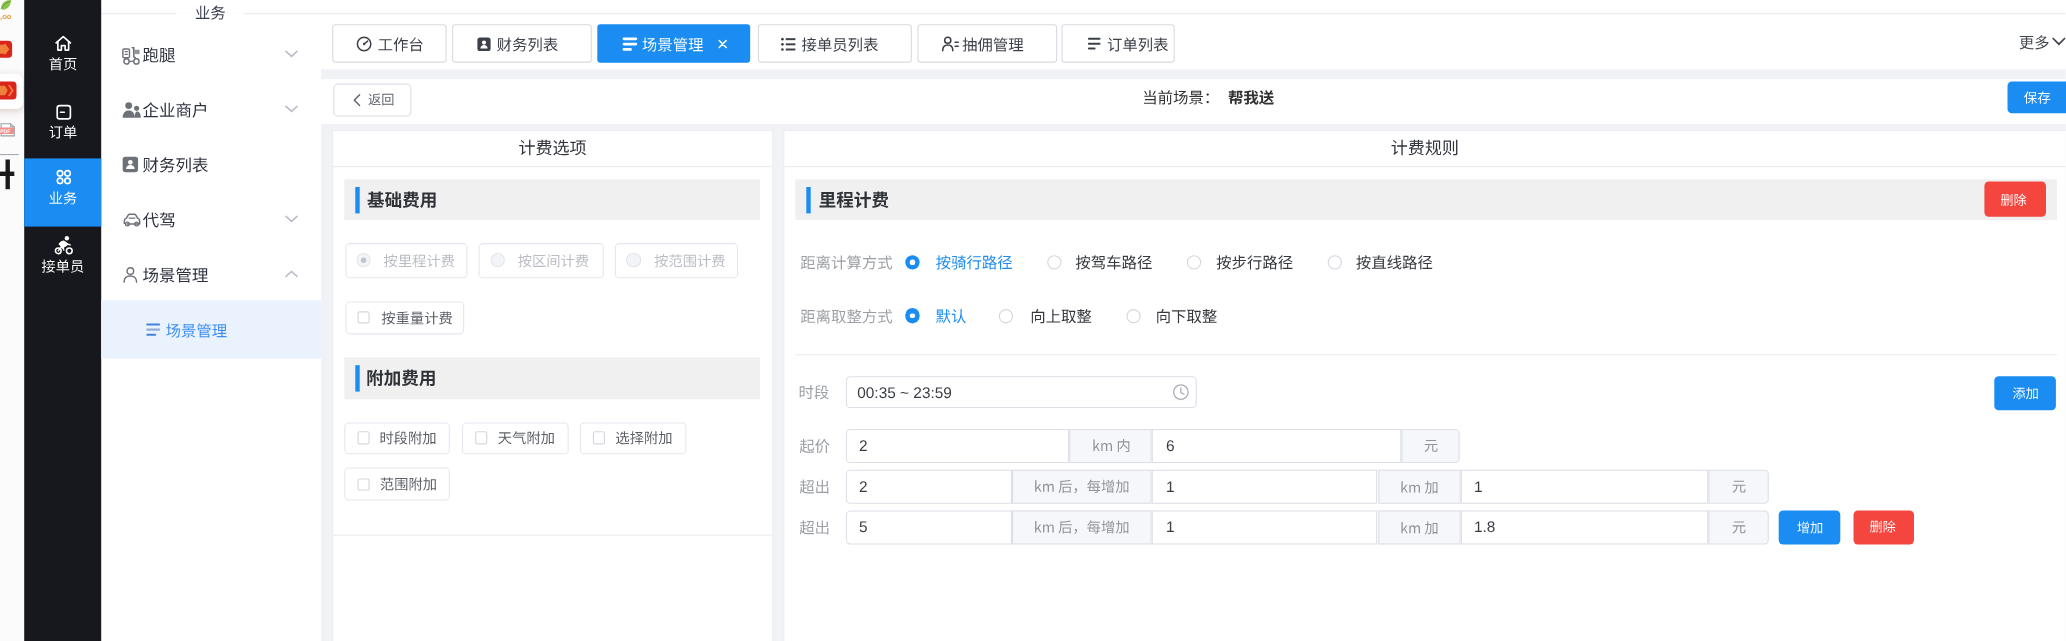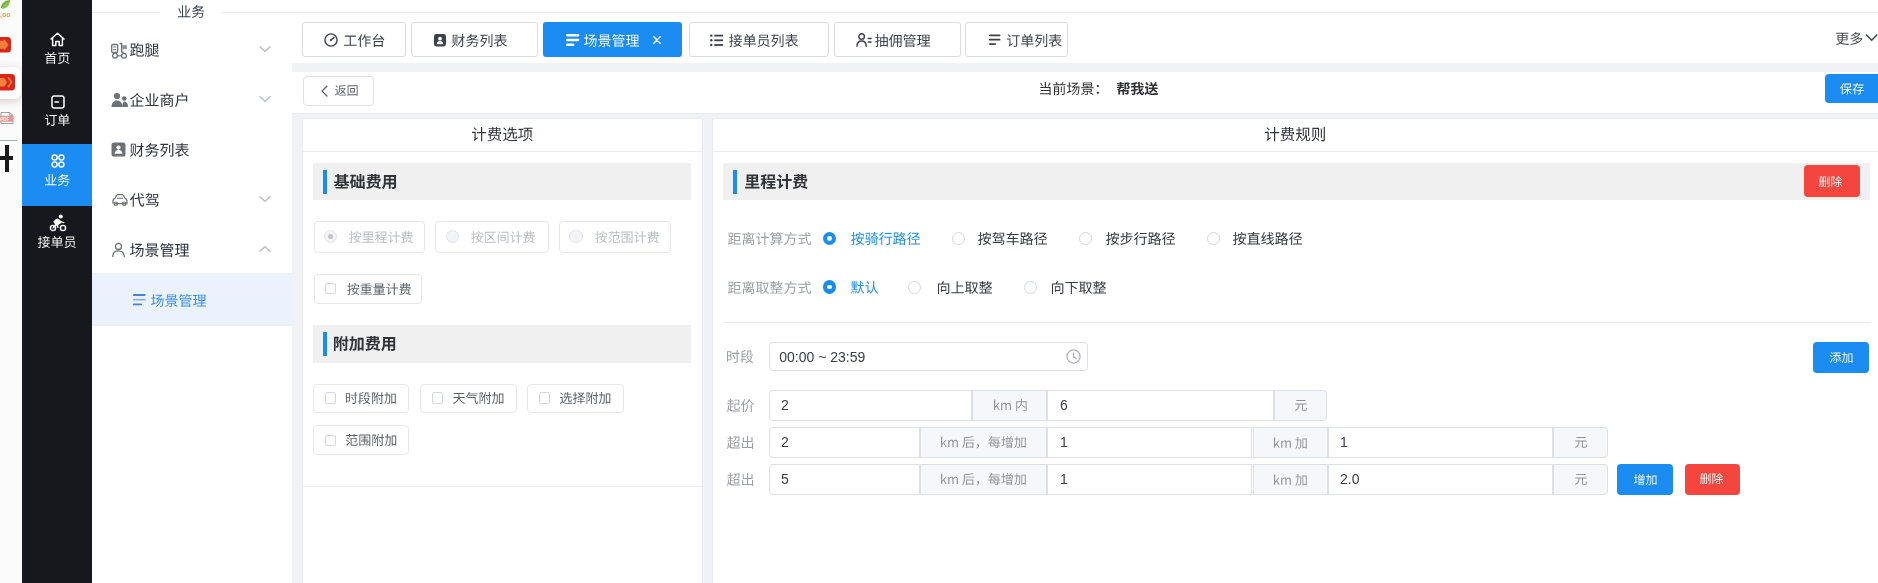--- a/index.html
+++ b/index.html
@@ -329,21 +329,21 @@
   </svg>
 <div style="left:1023.8px;top:280.6px;width:13px;height:13px;background:#fff;border:1px solid #d3d7dd;border-radius:50%"></div>
 <svg class="t" style="left:1052.2px;top:280.6px" width="55.1" height="13.9" viewBox="1.4 -11.8 55.1 13.9">
     <path fill="#35383d" d="M6.1 -11.8C5.9 -11.1 5.6 -10.1 5.2 -9.3H1.4V1.1H2.4V-8.3H11.6V-0.3C11.6 -0.0 11.6 0.1 11.3 0.1C11.0 0.1 10.0 0.1 9.0 0.0C9.2 0.3 9.3 0.8 9.4 1.1C10.7 1.1 11.5 1.1 12.0 0.9C12.5 0.8 12.7 0.4 12.7 -0.3V-9.3H6.4C6.7 -10.0 7.1 -10.8 7.4 -11.6ZM5.2 -5.5H8.8V-2.8H5.2ZM4.3 -6.5V-0.8H5.2V-1.8H9.7V-6.5Z M14.8 -10.7V-9.7H20.2V1.1H21.3V-6.3C22.9 -5.4 24.8 -4.3 25.7 -3.5L26.5 -4.5C25.4 -5.3 23.1 -6.6 21.5 -7.4L21.3 -7.2V-9.7H27.2V-10.7Z M39.9 -9.2C39.6 -7.1 39.0 -5.3 38.2 -3.8C37.5 -5.3 37.0 -7.2 36.7 -9.2ZM35.1 -10.2V-9.2H35.8C36.2 -6.7 36.8 -4.5 37.6 -2.7C36.8 -1.4 35.8 -0.4 34.7 0.3C34.9 0.5 35.2 0.9 35.4 1.1C36.4 0.4 37.4 -0.5 38.2 -1.7C38.9 -0.6 39.7 0.3 40.8 1.0C41.0 0.8 41.3 0.4 41.5 0.2C40.4 -0.5 39.5 -1.5 38.8 -2.7C39.9 -4.6 40.6 -7.0 41.0 -10.1L40.4 -10.2L40.2 -10.2ZM28.5 -1.8 28.8 -0.8 33.0 -1.5V1.1H34.0V-1.7L35.3 -2.0L35.2 -2.9L34.0 -2.7V-10.2H35.0V-11.1H28.7V-10.2H29.6V-2.0ZM30.6 -10.2H33.0V-8.2H30.6ZM30.6 -7.3H33.0V-5.2H30.6ZM30.6 -4.3H33.0V-2.5L30.6 -2.1Z M45.0 -2.5V-0.2H42.7V0.7H55.4V-0.2H49.5V-1.3H53.5V-2.1H49.5V-3.2H54.5V-4.1H43.6V-3.2H48.5V-0.2H46.0V-2.5ZM43.2 -9.4V-6.9H45.3C44.6 -6.2 43.5 -5.4 42.5 -5.1C42.8 -4.9 43.0 -4.6 43.2 -4.4C44.0 -4.8 44.9 -5.5 45.6 -6.2V-4.5H46.5V-6.3C47.2 -6.0 48.0 -5.4 48.4 -5.1L48.8 -5.7C48.4 -6.1 47.6 -6.6 46.9 -6.9L46.5 -6.4V-6.9H48.8V-9.4H46.5V-10.1H49.2V-10.9H46.5V-11.8H45.6V-10.9H42.8V-10.1H45.6V-9.4ZM44.1 -8.7H45.6V-7.6H44.1ZM46.5 -8.7H47.9V-7.6H46.5ZM51.0 -9.3H53.4C53.2 -8.5 52.8 -7.8 52.3 -7.2C51.7 -7.9 51.3 -8.6 51.0 -9.3ZM50.9 -11.8C50.6 -10.3 49.9 -9.0 48.9 -8.2C49.1 -8.0 49.5 -7.7 49.6 -7.5C49.9 -7.8 50.2 -8.1 50.5 -8.5C50.8 -7.8 51.2 -7.2 51.7 -6.6C50.9 -5.9 50.0 -5.5 48.9 -5.1C49.1 -4.9 49.4 -4.5 49.6 -4.3C50.6 -4.7 51.5 -5.2 52.3 -5.9C53.0 -5.2 53.8 -4.7 54.9 -4.3C55.0 -4.5 55.3 -4.9 55.5 -5.1C54.5 -5.4 53.6 -6.0 52.9 -6.5C53.6 -7.3 54.1 -8.2 54.4 -9.3H55.3V-10.2H51.4C51.6 -10.6 51.8 -11.1 51.9 -11.6Z"></path>
   </svg>
 <div style="left:723px;top:321.5px;width:1147px;height:1px;background:#e9ebf0"></div>
 <svg class="t" style="left:727.0px;top:350.3px" width="27.3" height="14.0" viewBox="1.1 -11.8 27.3 14.0">
     <path fill="#9b9ea3" d="M6.6 -6.3C7.4 -5.2 8.3 -3.8 8.8 -2.9L9.7 -3.4C9.2 -4.3 8.3 -5.7 7.5 -6.8ZM4.5 -5.6V-2.4H2.1V-5.6ZM4.5 -6.6H2.1V-9.6H4.5ZM1.1 -10.6V-0.4H2.1V-1.5H5.5V-10.6ZM10.7 -11.7V-9.0H6.2V-7.9H10.7V-0.5C10.7 -0.2 10.6 -0.1 10.3 -0.1C10.0 -0.1 9.0 -0.1 7.9 -0.1C8.0 0.2 8.2 0.7 8.3 1.0C9.7 1.0 10.6 1.0 11.1 0.8C11.6 0.6 11.8 0.3 11.8 -0.5V-7.9H13.5V-9.0H11.8V-11.7Z M21.5 -11.2V-9.5C21.5 -8.5 21.3 -7.3 19.9 -6.4C20.1 -6.2 20.5 -5.9 20.7 -5.7C22.2 -6.7 22.5 -8.3 22.5 -9.5V-10.3H24.5V-7.7C24.5 -6.7 24.7 -6.4 25.6 -6.4C25.8 -6.4 26.4 -6.4 26.6 -6.4C26.9 -6.4 27.2 -6.4 27.4 -6.5C27.3 -6.7 27.3 -7.0 27.3 -7.3C27.1 -7.2 26.8 -7.2 26.6 -7.2C26.5 -7.2 25.8 -7.2 25.7 -7.2C25.5 -7.2 25.4 -7.3 25.4 -7.7V-11.2ZM20.5 -5.4V-4.5H21.6L21.0 -4.3C21.5 -3.2 22.1 -2.1 22.9 -1.3C21.9 -0.5 20.8 -0.0 19.5 0.3C19.7 0.5 19.9 0.9 20.1 1.2C21.4 0.8 22.6 0.2 23.6 -0.6C24.5 0.2 25.6 0.7 26.8 1.1C26.9 0.8 27.2 0.4 27.5 0.2C26.3 -0.1 25.2 -0.6 24.3 -1.3C25.3 -2.2 26.0 -3.5 26.4 -5.2L25.8 -5.4L25.6 -5.4ZM21.9 -4.5H25.2C24.8 -3.5 24.3 -2.6 23.6 -1.9C22.8 -2.6 22.3 -3.5 21.9 -4.5ZM15.7 -10.5V-2.4L14.5 -2.2L14.6 -1.2L15.7 -1.4V0.9H16.7V-1.5L20.1 -2.1L20.0 -3.0L16.7 -2.5V-4.5H19.8V-5.5H16.7V-7.4H19.8V-8.3H16.7V-9.9C17.9 -10.2 19.2 -10.6 20.2 -11.1L19.4 -11.8C18.5 -11.4 17.0 -10.8 15.7 -10.5Z"></path>
   </svg>
 <div style="left:768.6px;top:342.3px;width:319.4px;height:29.1px;background:#fff;border:1px solid #dcdfe6;border-radius:4px"></div>
-<div class="lt" style="left:779.3px;top:349.3px;color:#3a3d42">00:00 ~ 23:59</div>
+<div class="lt" style="left:779.3px;top:349.3px;color:#3a3d42">00:35 ~ 23:59</div>
 <svg class="t" style="left:1066px;top:349.3px" width="15" height="15" viewBox="0 0 15 15">
     <circle cx="7.5" cy="7.5" r="6.6" fill="none" stroke="#a9adb3" stroke-width="1.2"></circle>
     <path d="M7.5,3.8 V7.8 L10.3,9.4" fill="none" stroke="#a9adb3" stroke-width="1.2" stroke-linecap="round"></path>
   </svg>
 <div style="left:1813.3px;top:341.5px;width:55.7px;height:31px;background:#1a8cf2;border-radius:4px"></div>
 <svg class="t" style="left:1830.0px;top:351.5px" width="23.5" height="11.9" viewBox="0.5 -10.0 23.5 11.9">
     <path fill="#fff" d="M4.9 -3.5C4.6 -2.6 4.1 -1.5 3.4 -0.9L4.0 -0.4C4.8 -1.1 5.3 -2.2 5.6 -3.2ZM7.7 -3.0C8.1 -2.2 8.4 -1.2 8.5 -0.5L9.2 -0.8C9.1 -1.4 8.8 -2.5 8.4 -3.3ZM9.2 -3.4C9.9 -2.5 10.6 -1.2 10.9 -0.4L11.6 -0.8C11.3 -1.6 10.6 -2.8 9.9 -3.7ZM6.4 -4.8V-0.0C6.4 0.1 6.3 0.2 6.2 0.2C6.0 0.2 5.5 0.2 4.9 0.1C5.0 0.4 5.1 0.7 5.2 1.0C6.0 1.0 6.5 0.9 6.8 0.8C7.1 0.7 7.2 0.4 7.2 -0.0V-4.8ZM1.0 -9.3C1.7 -9.0 2.6 -8.4 3.0 -8.0L3.5 -8.7C3.1 -9.1 2.2 -9.6 1.5 -10.0ZM0.5 -6.1C1.2 -5.8 2.0 -5.2 2.5 -4.9L3.0 -5.6C2.5 -6.0 1.7 -6.4 0.9 -6.7ZM0.7 0.3 1.5 0.8C2.1 -0.3 2.7 -1.7 3.1 -2.9L2.4 -3.4C1.9 -2.1 1.2 -0.6 0.7 0.3ZM3.9 -9.4V-8.6H6.6C6.4 -8.0 6.3 -7.5 6.0 -6.9H3.4V-6.1H5.6C5.0 -5.1 4.2 -4.3 3.0 -3.7C3.2 -3.6 3.5 -3.2 3.6 -3.0C5.0 -3.8 5.9 -4.8 6.6 -6.1H8.1C8.8 -4.9 9.9 -3.8 11.1 -3.2C11.2 -3.5 11.5 -3.8 11.7 -3.9C10.7 -4.4 9.7 -5.2 9.0 -6.1H11.4V-6.9H7.0C7.2 -7.5 7.4 -8.0 7.5 -8.6H11.0V-9.4Z M18.9 -8.6V0.8H19.7V-0.1H22.1V0.7H23.0V-8.6ZM19.7 -1.0V-7.7H22.1V-1.0ZM14.3 -9.9 14.3 -7.8H12.6V-6.9H14.3C14.2 -3.9 13.8 -1.2 12.3 0.3C12.6 0.5 12.9 0.8 13.0 1.0C14.7 -0.8 15.1 -3.7 15.2 -6.9H17.0C16.9 -2.3 16.8 -0.7 16.5 -0.3C16.4 -0.2 16.3 -0.1 16.1 -0.1C15.9 -0.1 15.4 -0.1 14.8 -0.2C15.0 0.1 15.1 0.5 15.1 0.7C15.6 0.8 16.2 0.8 16.5 0.7C16.9 0.7 17.1 0.6 17.3 0.3C17.7 -0.3 17.8 -2.0 17.9 -7.3C17.9 -7.5 17.9 -7.8 17.9 -7.8H15.2L15.2 -9.9Z"></path>
   </svg>
 <svg class="t" style="left:727.0px;top:398.5px" width="28.2" height="14.0" viewBox="0.4 -11.8 28.2 14.0">
     <path fill="#9b9ea3" d="M1.4 -5.4C1.3 -2.9 1.2 -0.7 0.4 0.7C0.6 0.9 1.1 1.1 1.3 1.2C1.7 0.5 1.9 -0.5 2.1 -1.6C3.1 0.3 4.8 0.8 7.8 0.8H13.2C13.2 0.4 13.4 -0.0 13.6 -0.3C12.7 -0.2 8.4 -0.2 7.8 -0.3C6.4 -0.3 5.4 -0.4 4.6 -0.7V-3.5H6.9V-4.4H4.6V-6.5H7.0V-7.5H4.4V-9.2H6.7V-10.2H4.4V-11.7H3.4V-10.2H1.0V-9.2H3.4V-7.5H0.7V-6.5H3.6V-1.2C3.0 -1.7 2.6 -2.4 2.3 -3.4C2.3 -4.0 2.4 -4.7 2.4 -5.3ZM7.7 -7.2V-2.6C7.7 -1.5 8.1 -1.1 9.4 -1.1C9.7 -1.1 11.5 -1.1 11.8 -1.1C13.0 -1.1 13.3 -1.7 13.5 -3.7C13.2 -3.7 12.8 -3.9 12.5 -4.1C12.5 -2.4 12.4 -2.1 11.8 -2.1C11.3 -2.1 9.8 -2.1 9.5 -2.1C8.8 -2.1 8.7 -2.2 8.7 -2.6V-6.3H11.7V-5.9H12.7V-11.1H7.5V-10.2H11.7V-7.2Z M24.1 -6.3V1.1H25.2V-6.3ZM20.2 -6.3V-4.4C20.2 -3.1 20.0 -0.9 18.0 0.5C18.2 0.7 18.6 1.0 18.7 1.2C21.0 -0.4 21.2 -2.8 21.2 -4.4V-6.3ZM22.4 -11.8C21.7 -10.0 20.1 -7.9 17.6 -6.5C17.8 -6.3 18.1 -5.9 18.3 -5.7C20.3 -6.9 21.7 -8.4 22.7 -10.0C23.8 -8.3 25.3 -6.8 26.9 -5.9C27.0 -6.1 27.3 -6.5 27.6 -6.7C25.9 -7.6 24.2 -9.3 23.2 -11.0L23.5 -11.6ZM17.8 -11.7C17.0 -9.6 15.8 -7.5 14.5 -6.2C14.7 -5.9 15.0 -5.4 15.1 -5.1C15.5 -5.6 15.9 -6.1 16.3 -6.7V1.1H17.4V-8.4C17.9 -9.4 18.4 -10.4 18.8 -11.5Z"></path>
@@ -390,21 +390,21 @@
 <svg class="t" style="left:941.4px;top:473.3px" width="85.8" height="13.4" viewBox="1.2 -11.0 85.8 13.4">
     <path fill="#909399" d="M1.2 0.0H2.4V-1.9L3.7 -3.4L5.8 0.0H7.0L4.4 -4.2L6.7 -7.1H5.4L2.4 -3.3H2.4V-10.3H1.2Z M8.4 0.0H9.6V-5.1C10.2 -5.8 10.8 -6.2 11.3 -6.2C12.2 -6.2 12.6 -5.6 12.6 -4.3V0.0H13.8V-5.1C14.5 -5.8 15.1 -6.2 15.6 -6.2C16.5 -6.2 16.9 -5.6 16.9 -4.3V0.0H18.1V-4.5C18.1 -6.3 17.4 -7.2 16.0 -7.2C15.1 -7.2 14.4 -6.7 13.6 -5.9C13.4 -6.7 12.8 -7.2 11.7 -7.2C10.8 -7.2 10.1 -6.7 9.5 -6.0H9.5L9.3 -7.1H8.4Z M24.1 -9.8V-6.4C24.1 -4.4 23.9 -1.6 22.5 0.4C22.8 0.5 23.2 0.9 23.4 1.1C24.9 -1.1 25.1 -4.2 25.1 -6.4H34.5V-7.3H25.1V-8.9C28.1 -9.1 31.4 -9.5 33.6 -10.0L32.8 -10.8C30.8 -10.3 27.2 -9.9 24.1 -9.8ZM26.2 -4.5V1.1H27.2V0.4H32.6V1.0H33.6V-4.5ZM27.2 -0.5V-3.6H32.6V-0.5Z M37.2 1.4C38.5 0.9 39.4 -0.2 39.4 -1.6C39.4 -2.5 39.0 -3.1 38.3 -3.1C37.8 -3.1 37.3 -2.7 37.3 -2.1C37.3 -1.5 37.8 -1.2 38.3 -1.2L38.5 -1.2C38.5 -0.3 37.9 0.3 36.9 0.7Z M53.2 -6.0C54.0 -5.6 55.0 -5.0 55.5 -4.5H51.6L51.9 -6.5H57.9L57.8 -4.5H55.6L56.1 -5.1C55.6 -5.5 54.6 -6.1 53.8 -6.5ZM48.7 -4.5V-3.6H50.5C50.4 -2.5 50.2 -1.5 50.0 -0.7H50.6L57.5 -0.7C57.4 -0.3 57.3 -0.0 57.2 0.1C57.1 0.2 57.0 0.3 56.8 0.3C56.5 0.3 55.9 0.3 55.2 0.2C55.4 0.4 55.5 0.8 55.5 1.0C56.1 1.0 56.8 1.1 57.2 1.0C57.6 1.0 57.8 0.9 58.1 0.5C58.2 0.4 58.4 -0.0 58.5 -0.7H60.1V-1.5H58.6C58.6 -2.1 58.7 -2.8 58.7 -3.6H60.6V-4.5H58.8L58.9 -6.9C58.9 -7.1 58.9 -7.4 58.9 -7.4H51.0C50.9 -6.5 50.8 -5.5 50.7 -4.5ZM57.6 -1.5H55.5L55.9 -2.0C55.4 -2.5 54.3 -3.2 53.4 -3.6H57.8C57.7 -2.8 57.7 -2.1 57.6 -1.5ZM52.9 -3.1C53.7 -2.7 54.7 -2.1 55.2 -1.5H51.2L51.5 -3.6H53.4ZM51.6 -11.0C51.0 -9.3 49.8 -7.7 48.6 -6.6C48.9 -6.5 49.3 -6.2 49.5 -6.0C50.2 -6.7 50.9 -7.7 51.6 -8.7H60.2V-9.6H52.1C52.3 -10.0 52.5 -10.3 52.6 -10.7Z M67.2 -7.7C67.6 -7.2 67.9 -6.4 68.1 -5.9L68.7 -6.1C68.5 -6.6 68.1 -7.4 67.7 -8.0ZM71.1 -8.0C70.9 -7.4 70.4 -6.6 70.1 -6.1L70.6 -5.8C71.0 -6.3 71.4 -7.1 71.8 -7.7ZM61.7 -1.7 62.0 -0.7C63.0 -1.1 64.3 -1.7 65.6 -2.2L65.4 -3.0L64.1 -2.5V-6.8H65.4V-7.7H64.1V-10.8H63.2V-7.7H61.8V-6.8H63.2V-2.2ZM66.9 -10.5C67.2 -10.1 67.6 -9.4 67.8 -9.0L68.7 -9.5C68.5 -9.8 68.1 -10.5 67.7 -10.9ZM66.0 -9.0V-4.7H72.9V-9.0H71.1C71.5 -9.5 71.9 -10.1 72.2 -10.6L71.2 -10.9C71.0 -10.4 70.5 -9.6 70.1 -9.0ZM66.8 -8.3H69.1V-5.4H66.8ZM69.8 -8.3H72.1V-5.4H69.8ZM67.5 -1.3H71.4V-0.4H67.5ZM67.5 -2.1V-3.2H71.4V-2.1ZM66.7 -3.9V1.0H67.5V0.4H71.4V1.0H72.3V-3.9Z M81.6 -9.3V0.8H82.5V-0.1H85.0V0.7H86.0V-9.3ZM82.5 -1.1V-8.4H85.0V-1.1ZM76.7 -10.8 76.6 -8.4H74.8V-7.5H76.6C76.5 -4.2 76.1 -1.3 74.5 0.4C74.7 0.5 75.1 0.8 75.2 1.1C77.0 -0.9 77.5 -4.0 77.6 -7.5H79.5C79.4 -2.5 79.3 -0.7 79.1 -0.3C78.9 -0.2 78.8 -0.1 78.6 -0.1C78.4 -0.1 77.8 -0.1 77.2 -0.2C77.4 0.1 77.5 0.5 77.5 0.8C78.1 0.8 78.7 0.8 79.0 0.8C79.4 0.7 79.7 0.6 79.9 0.3C80.3 -0.3 80.4 -2.2 80.5 -8.0C80.5 -8.1 80.5 -8.4 80.5 -8.4H77.6L77.6 -10.8Z"></path>
   </svg>
 <div style="left:1047.4px;top:464px;width:205.1px;height:31px;background:#fff;border:1px solid #dcdfe6;"></div>
 <div class="lt" style="left:1060px;top:471px;color:#3a3d42">1</div>
 <div style="left:1252.5px;top:464px;width:75.3px;height:31px;background:#f5f7fa;border:1px solid #dcdfe6;margin:0"></div>
 <svg class="t" style="left:1273.6px;top:473.6px" width="33.8" height="12.8" viewBox="1.2 -10.8 33.8 12.8">
     <path fill="#909399" d="M1.2 0.0H2.4V-1.9L3.7 -3.4L5.8 0.0H7.0L4.4 -4.2L6.7 -7.1H5.4L2.4 -3.3H2.4V-10.3H1.2Z M8.4 0.0H9.6V-5.1C10.2 -5.8 10.8 -6.2 11.3 -6.2C12.2 -6.2 12.6 -5.6 12.6 -4.3V0.0H13.8V-5.1C14.5 -5.8 15.1 -6.2 15.6 -6.2C16.5 -6.2 16.9 -5.6 16.9 -4.3V0.0H18.1V-4.5C18.1 -6.3 17.4 -7.2 16.0 -7.2C15.1 -7.2 14.4 -6.7 13.6 -5.9C13.4 -6.7 12.8 -7.2 11.7 -7.2C10.8 -7.2 10.1 -6.7 9.5 -6.0H9.5L9.3 -7.1H8.4Z M29.6 -9.3V0.8H30.5V-0.1H33.0V0.7H34.0V-9.3ZM30.5 -1.1V-8.4H33.0V-1.1ZM24.7 -10.8 24.6 -8.4H22.8V-7.5H24.6C24.5 -4.2 24.1 -1.3 22.5 0.4C22.7 0.5 23.1 0.8 23.2 1.1C25.0 -0.9 25.5 -4.0 25.6 -7.5H27.5C27.4 -2.5 27.3 -0.7 27.1 -0.3C26.9 -0.2 26.8 -0.1 26.6 -0.1C26.4 -0.1 25.8 -0.1 25.2 -0.2C25.4 0.1 25.5 0.5 25.5 0.8C26.1 0.8 26.7 0.8 27.0 0.8C27.4 0.7 27.7 0.6 27.9 0.3C28.3 -0.3 28.4 -2.2 28.5 -8.0C28.5 -8.1 28.5 -8.4 28.5 -8.4H25.6L25.6 -10.8Z"></path>
   </svg>
 <div style="left:1327.8px;top:464px;width:225.5px;height:31px;background:#fff;border:1px solid #dcdfe6;"></div>
-<div class="lt" style="left:1340px;top:471px;color:#3a3d42">2.0</div>
+<div class="lt" style="left:1340px;top:471px;color:#3a3d42">1.8</div>
 <div style="left:1553.3px;top:464px;width:54.7px;height:31px;background:#f5f7fa;border:1px solid #dcdfe6;border-radius:0 4px 4px 0;margin:0"></div>
 <svg class="t" style="left:1574.7px;top:474.0px" width="12.8" height="11.9" viewBox="0.6 -9.9 12.8 11.9">
     <path fill="#909399" d="M1.9 -9.9V-9.0H11.1V-9.9ZM0.8 -6.3V-5.3H4.1C3.9 -2.9 3.4 -0.8 0.6 0.2C0.8 0.4 1.1 0.8 1.2 1.0C4.3 -0.2 4.9 -2.5 5.1 -5.3H7.6V-0.7C7.6 0.5 7.9 0.8 9.1 0.8C9.3 0.8 10.7 0.8 10.9 0.8C12.1 0.8 12.3 0.2 12.5 -2.0C12.2 -2.1 11.8 -2.3 11.5 -2.5C11.5 -0.5 11.4 -0.1 10.9 -0.1C10.6 -0.1 9.4 -0.1 9.2 -0.1C8.7 -0.1 8.6 -0.2 8.6 -0.7V-5.3H12.2V-6.3Z"></path>
   </svg>
 <div style="left:1617px;top:464px;width:56px;height:30.5px;background:#1a8cf2;border-radius:4px"></div>
 <svg class="t" style="left:1633.8px;top:473.5px" width="23.5" height="12.1" viewBox="0.5 -10.1 23.5 12.1">
     <path fill="#fff" d="M5.6 -7.2C6.0 -6.6 6.3 -5.9 6.4 -5.4L7.0 -5.7C6.8 -6.1 6.5 -6.8 6.1 -7.3ZM9.2 -7.3C9.0 -6.8 8.6 -6.1 8.3 -5.6L8.8 -5.4C9.1 -5.8 9.5 -6.5 9.8 -7.1ZM0.5 -1.5 0.8 -0.7C1.8 -1.0 3.0 -1.5 4.1 -2.0L4.0 -2.8L2.8 -2.4V-6.3H4.0V-7.2H2.8V-9.9H1.9V-7.2H0.6V-6.3H1.9V-2.1ZM5.3 -9.7C5.6 -9.3 6.0 -8.7 6.1 -8.3L6.9 -8.7C6.8 -9.1 6.4 -9.6 6.1 -10.1ZM4.5 -8.3V-4.4H10.9V-8.3H9.2C9.6 -8.8 9.9 -9.3 10.2 -9.8L9.3 -10.1C9.1 -9.6 8.7 -8.8 8.3 -8.3ZM5.2 -7.7H7.3V-5.0H5.2ZM8.0 -7.7H10.1V-5.0H8.0ZM5.9 -1.2H9.5V-0.3H5.9ZM5.9 -1.9V-2.9H9.5V-1.9ZM5.1 -3.6V0.9H5.9V0.3H9.5V0.9H10.3V-3.6Z M18.9 -8.6V0.8H19.7V-0.1H22.1V0.7H23.0V-8.6ZM19.7 -1.0V-7.7H22.1V-1.0ZM14.3 -9.9 14.3 -7.8H12.6V-6.9H14.3C14.2 -3.9 13.8 -1.2 12.3 0.3C12.6 0.5 12.9 0.8 13.0 1.0C14.7 -0.8 15.1 -3.7 15.2 -6.9H17.0C16.9 -2.3 16.8 -0.7 16.5 -0.3C16.4 -0.2 16.3 -0.1 16.1 -0.1C15.9 -0.1 15.4 -0.1 14.8 -0.2C15.0 0.1 15.1 0.5 15.1 0.7C15.6 0.8 16.2 0.8 16.5 0.7C16.9 0.7 17.1 0.6 17.3 0.3C17.7 -0.3 17.8 -2.0 17.9 -7.3C17.9 -7.5 17.9 -7.8 17.9 -7.8H15.2L15.2 -9.9Z"></path>
   </svg>
 <div style="left:1685px;top:464px;width:54.5px;height:30.5px;background:#f4453e;border-radius:4px"></div>
 <svg class="t" style="left:1700.4px;top:473.4px" width="24.2" height="12.1" viewBox="0.5 -10.2 24.2 12.1">

